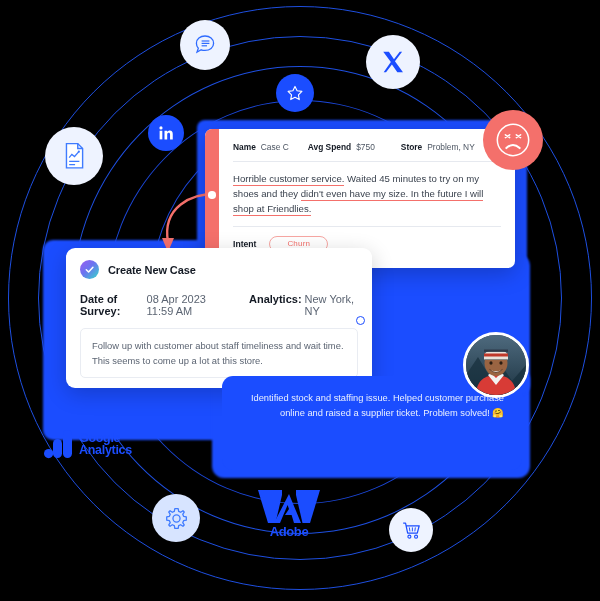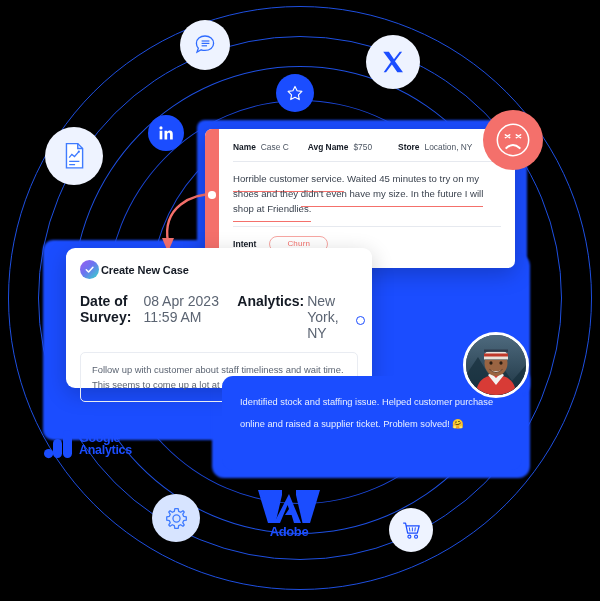--- a/index.html
+++ b/index.html
@@ -49,56 +49,56 @@
     border-radius:50%; background:#fff;
   }
   #feedback-body { flex:1; padding:13px 14px 0 14px; }
   .meta-row { display:flex; align-items:baseline; font-size:8.4px; color:#2c3340; }
   .meta-k { font-weight:bold; color:#141a24; }
   .meta-v { color:#4d5663; margin-left:5px; }
   .meta-gap { width:19px; }
   .meta-gap2 { width:26px; }
   .hrule { height:1px; background:#e6e9ef; margin:9px 0 9px 0; }
   .quote { font-size:9.6px; line-height:15.2px; color:#3b434f; }
-  .u { border-bottom:1.1px solid #f4706b; padding-bottom:7px; }
+  .u { border-bottom:1.1px solid #f4706b; padding-bottom:1px; }
   .intent-row { display:flex; align-items:center; margin-top:1px; }
   .intent-k { font-weight:bold; font-size:8.6px; color:#141a24; }
   .chip {
     margin-left:13px; border:1px solid #f7a7a3; color:#f4706b;
     border-radius:20px; font-size:8px; padding:2.5px 17px; letter-spacing:.2px;
   }
 
   
   #case-card {
     position:absolute; left:66px; top:248px; width:306px; height:140px;
     background:#ffffff; border-radius:9px;
     box-shadow:0 6px 22px rgba(0,0,0,.20);
     padding:12px 14px;
   }
   #case-head { display:flex; align-items:center; }
   #case-check {
     width:19px; height:19px; border-radius:50%;
     background:linear-gradient(135deg,#9b5cf0 0%, #6b74f0 45%, #34d9c8 100%);
     display:flex; align-items:center; justify-content:center;
   }
-  #case-title { margin-left:2px; font-size:11px; font-weight:bold; color:#141a24; letter-spacing:-.1px; }
-  #case-meta { display:flex; margin-top:14px; font-size:14px; }
+  #case-title { margin-left:9px; font-size:11px; font-weight:bold; color:#141a24; letter-spacing:-.1px; }
+  #case-meta { display:flex; margin-top:14px; font-size:11px; }
   .cm-k { font-weight:bold; color:#141a24; }
   .cm-v { color:#5b6472; margin-left:3px; }
   #case-note {
     margin-top:11px; border:1px solid #e9ecf2; border-radius:5px;
     padding:9px 11px; font-size:9.4px; line-height:15px; color:#5b6472;
   }
 
   
   #chat-bubble {
     position:absolute; left:222px; top:376px; width:300px; height:94px;
     background:#1b4dff; border-radius:11px;
     padding:15px 18px 0 18px;
-    color:#eaf0ff; font-size:9.3px; line-height:22px;
+    color:#eaf0ff; font-size:9.3px; line-height:15px;text-align:right;
   }
   #avatar {
     position:absolute; left:463px; top:332px; width:66px; height:66px;
     border-radius:50%; border:3px solid #ffffff; overflow:hidden;
     background:#2b3f52;
   }
 
   
   #ga-logo { position:absolute; left:44px; top:428px; display:flex; align-items:center; }
   #ga-text { margin-left:5px; color:#1b4dff; font-size:12.5px; font-weight:bold; line-height:12px; letter-spacing:-.3px; }
@@ -136,25 +136,25 @@
   <div id="feedback-card">
     <div id="feedback-bar">
       <div id="feedback-dot"></div>
     </div>
     <div id="feedback-body">
 
       <div class="meta-row">
         <span class="meta-k">Name</span>
         <span class="meta-v">Case C</span>
         <span class="meta-gap"></span>
-        <span class="meta-k">Avg Name</span>
+        <span class="meta-k">Avg Spend</span>
         <span class="meta-v">$750</span>
         <span class="meta-gap2"></span>
         <span class="meta-k">Store</span>
-        <span class="meta-v">Location, NY</span>
+        <span class="meta-v">Problem, NY</span>
       </div>
 
       <div class="hrule"></div>
 
       <div class="quote"><span class="u">Horrible customer service.</span><span> Waited 45 minutes to try on my shoes and they </span><span class="u">didn't even have my size. In the future I will shop at Friendlies.</span></div>
 
       <div class="hrule"></div>
 
       <div class="intent-row">
         <span class="intent-k">Intent</span>

